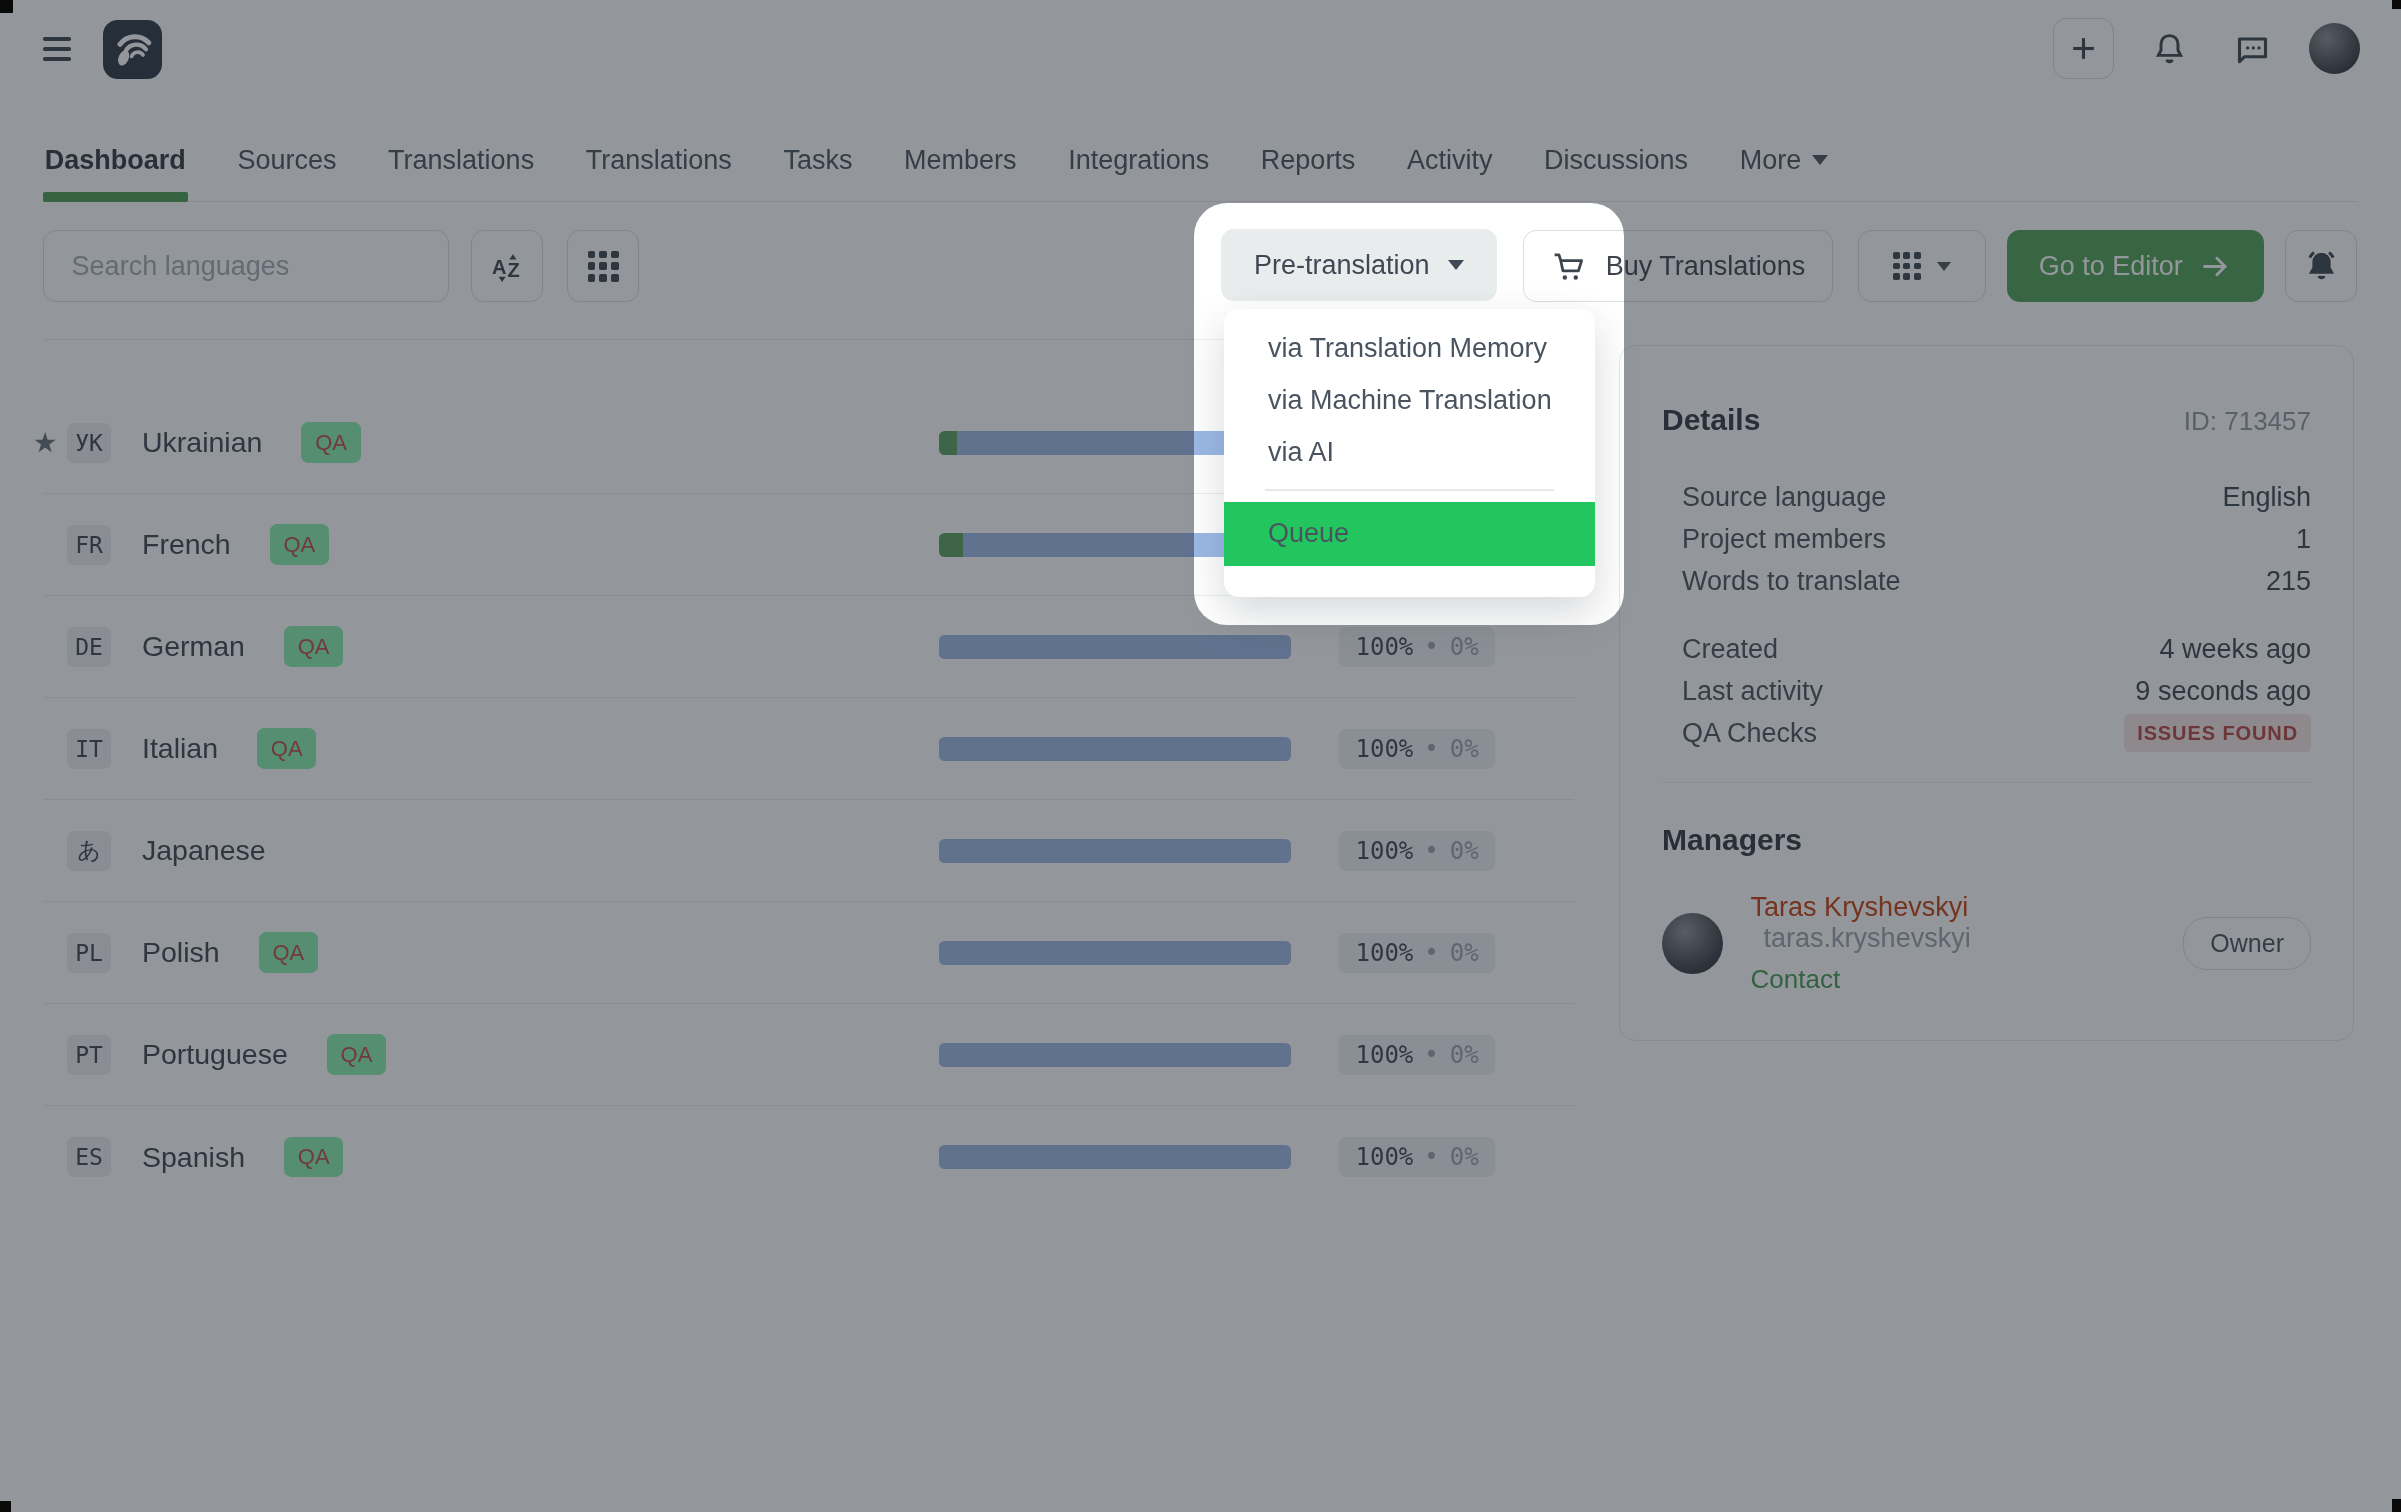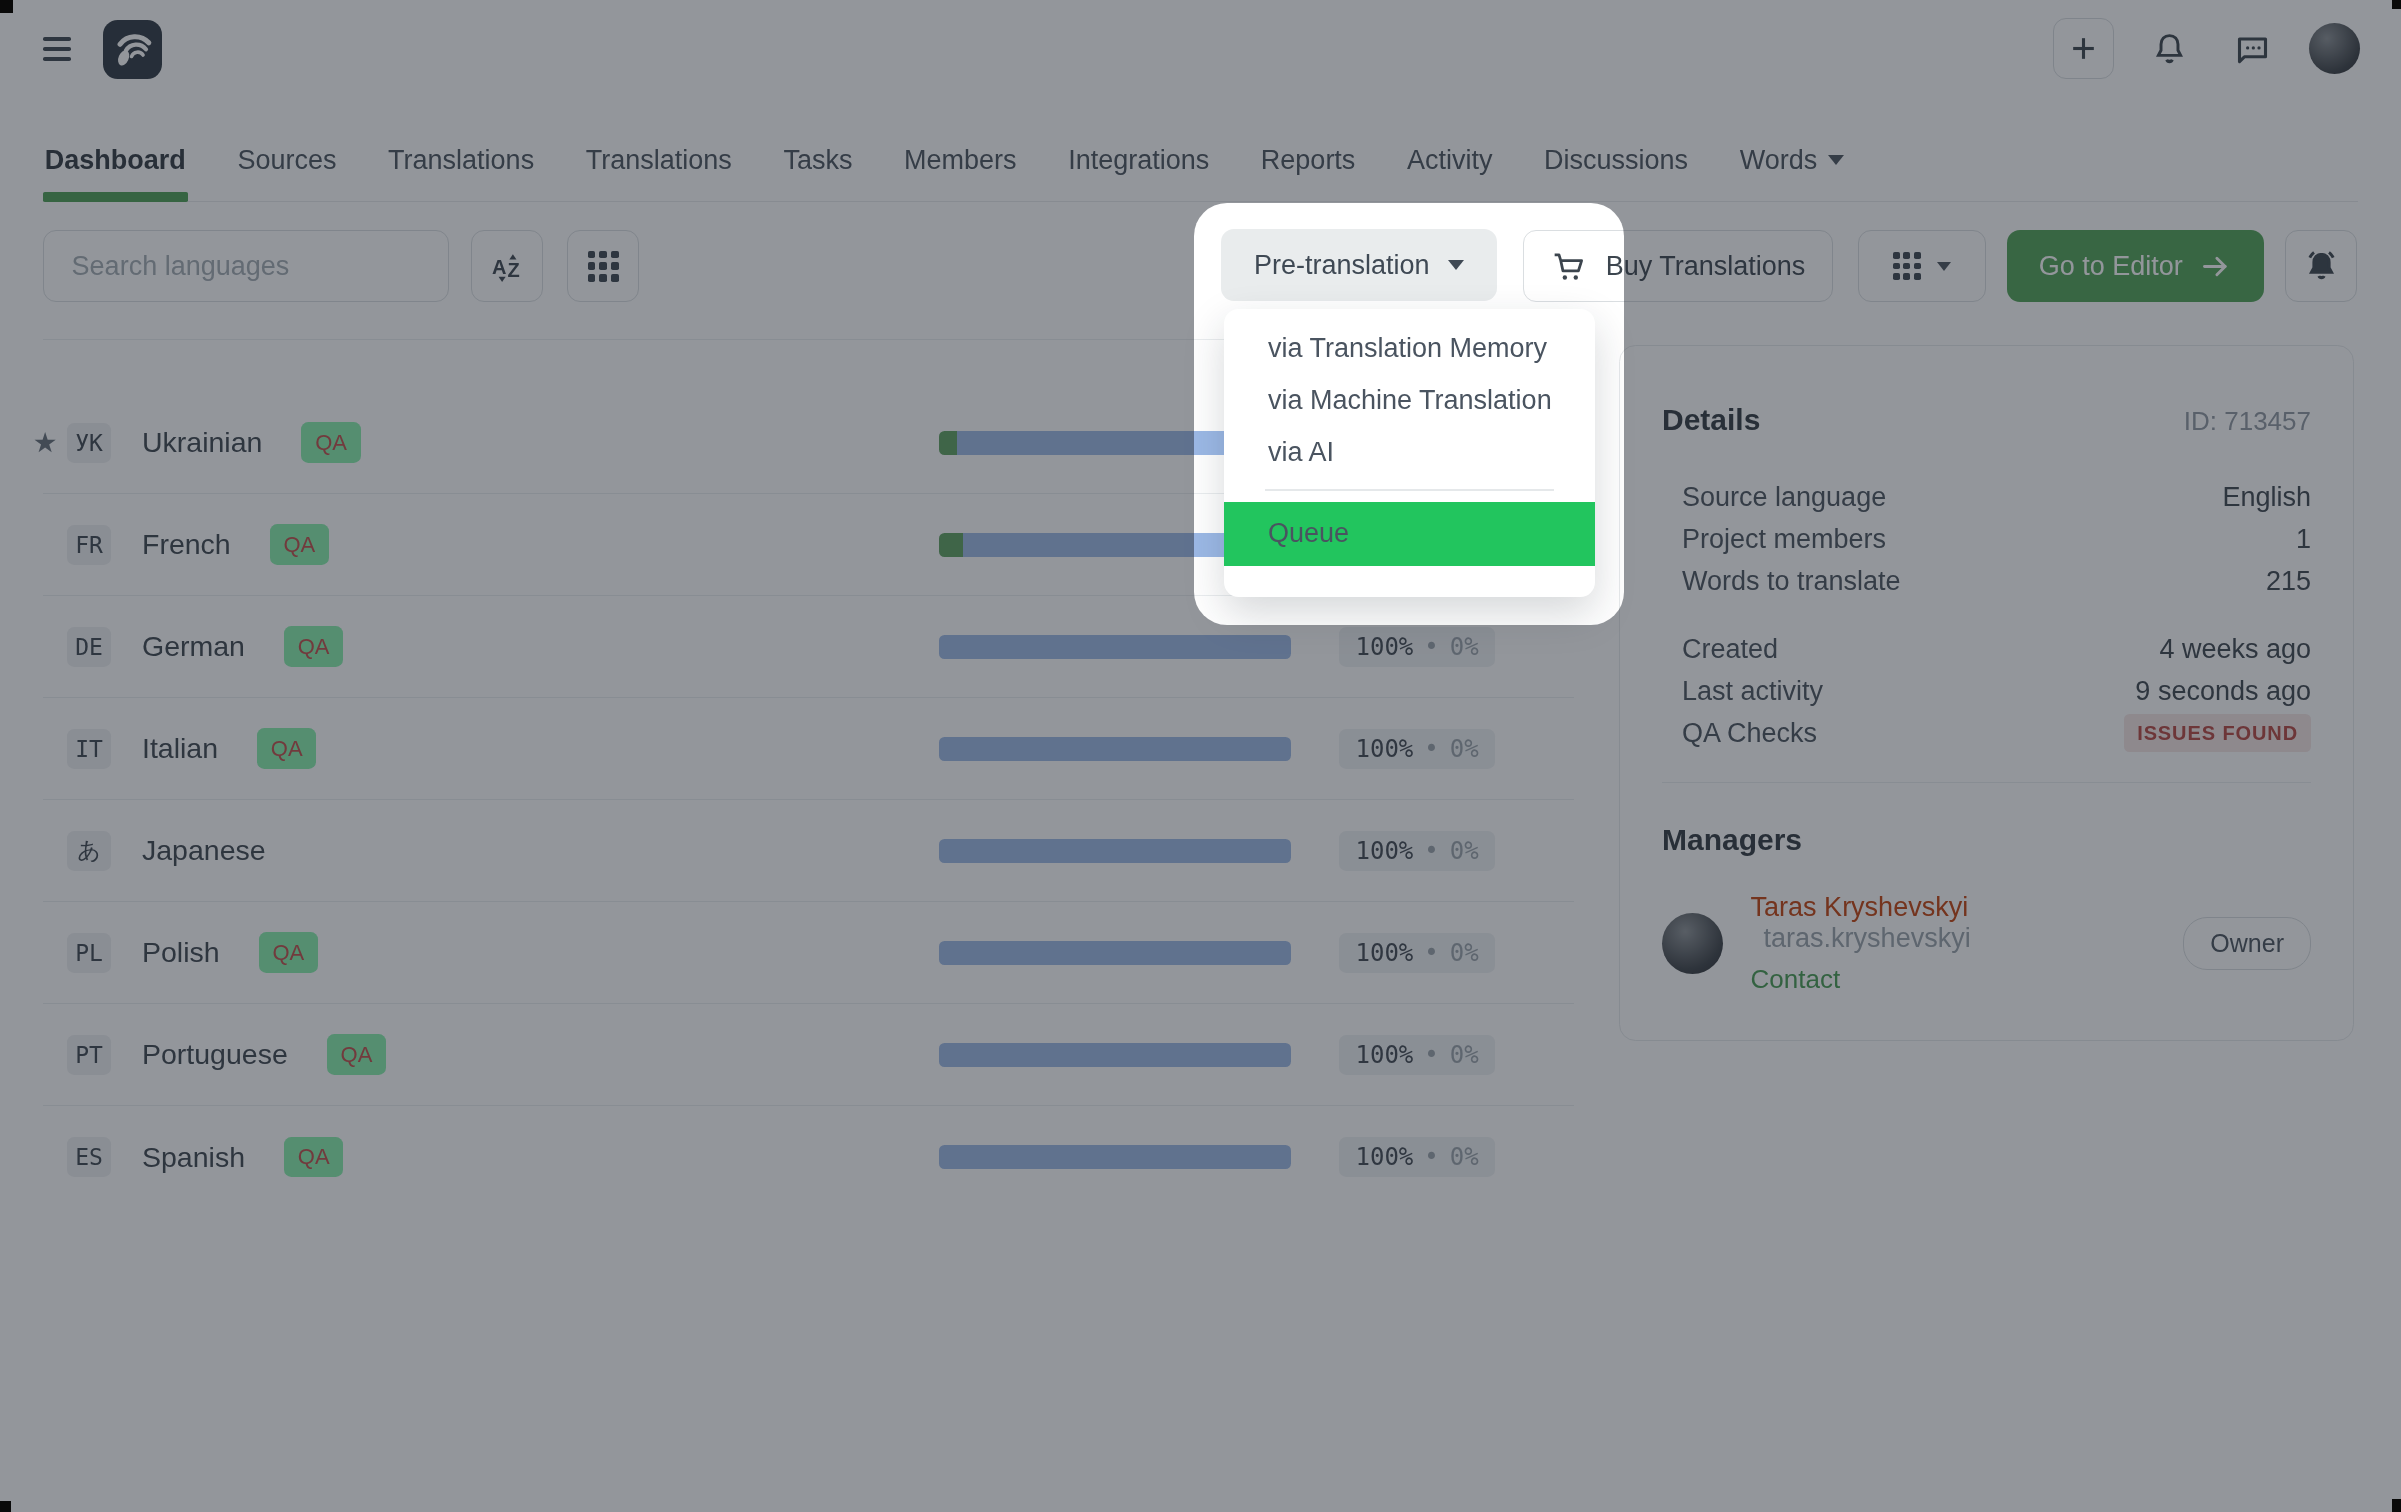--- a/index.html
+++ b/index.html
@@ -155,21 +155,21 @@
     <div class="tab">
         <span>Reports</span>
       </div>
     <div class="tab">
         <span>Activity</span>
       </div>
     <div class="tab">
         <span>Discussions</span>
       </div>
     <div class="tab">
-        <span>Words</span>
+        <span>More</span>
         <span class="caret"></span>
       </div>
   </div>
 
   <div class="input-box" style="left:43px; top:230px; width:406px; height:72px; padding:0 27.6px;">
     <span>Search languages</span>
   </div>
 
   <div class="tool-btn" style="left:471px; width:72px;">
     <svg width="37" height="37" viewBox="0 0 24 24">

